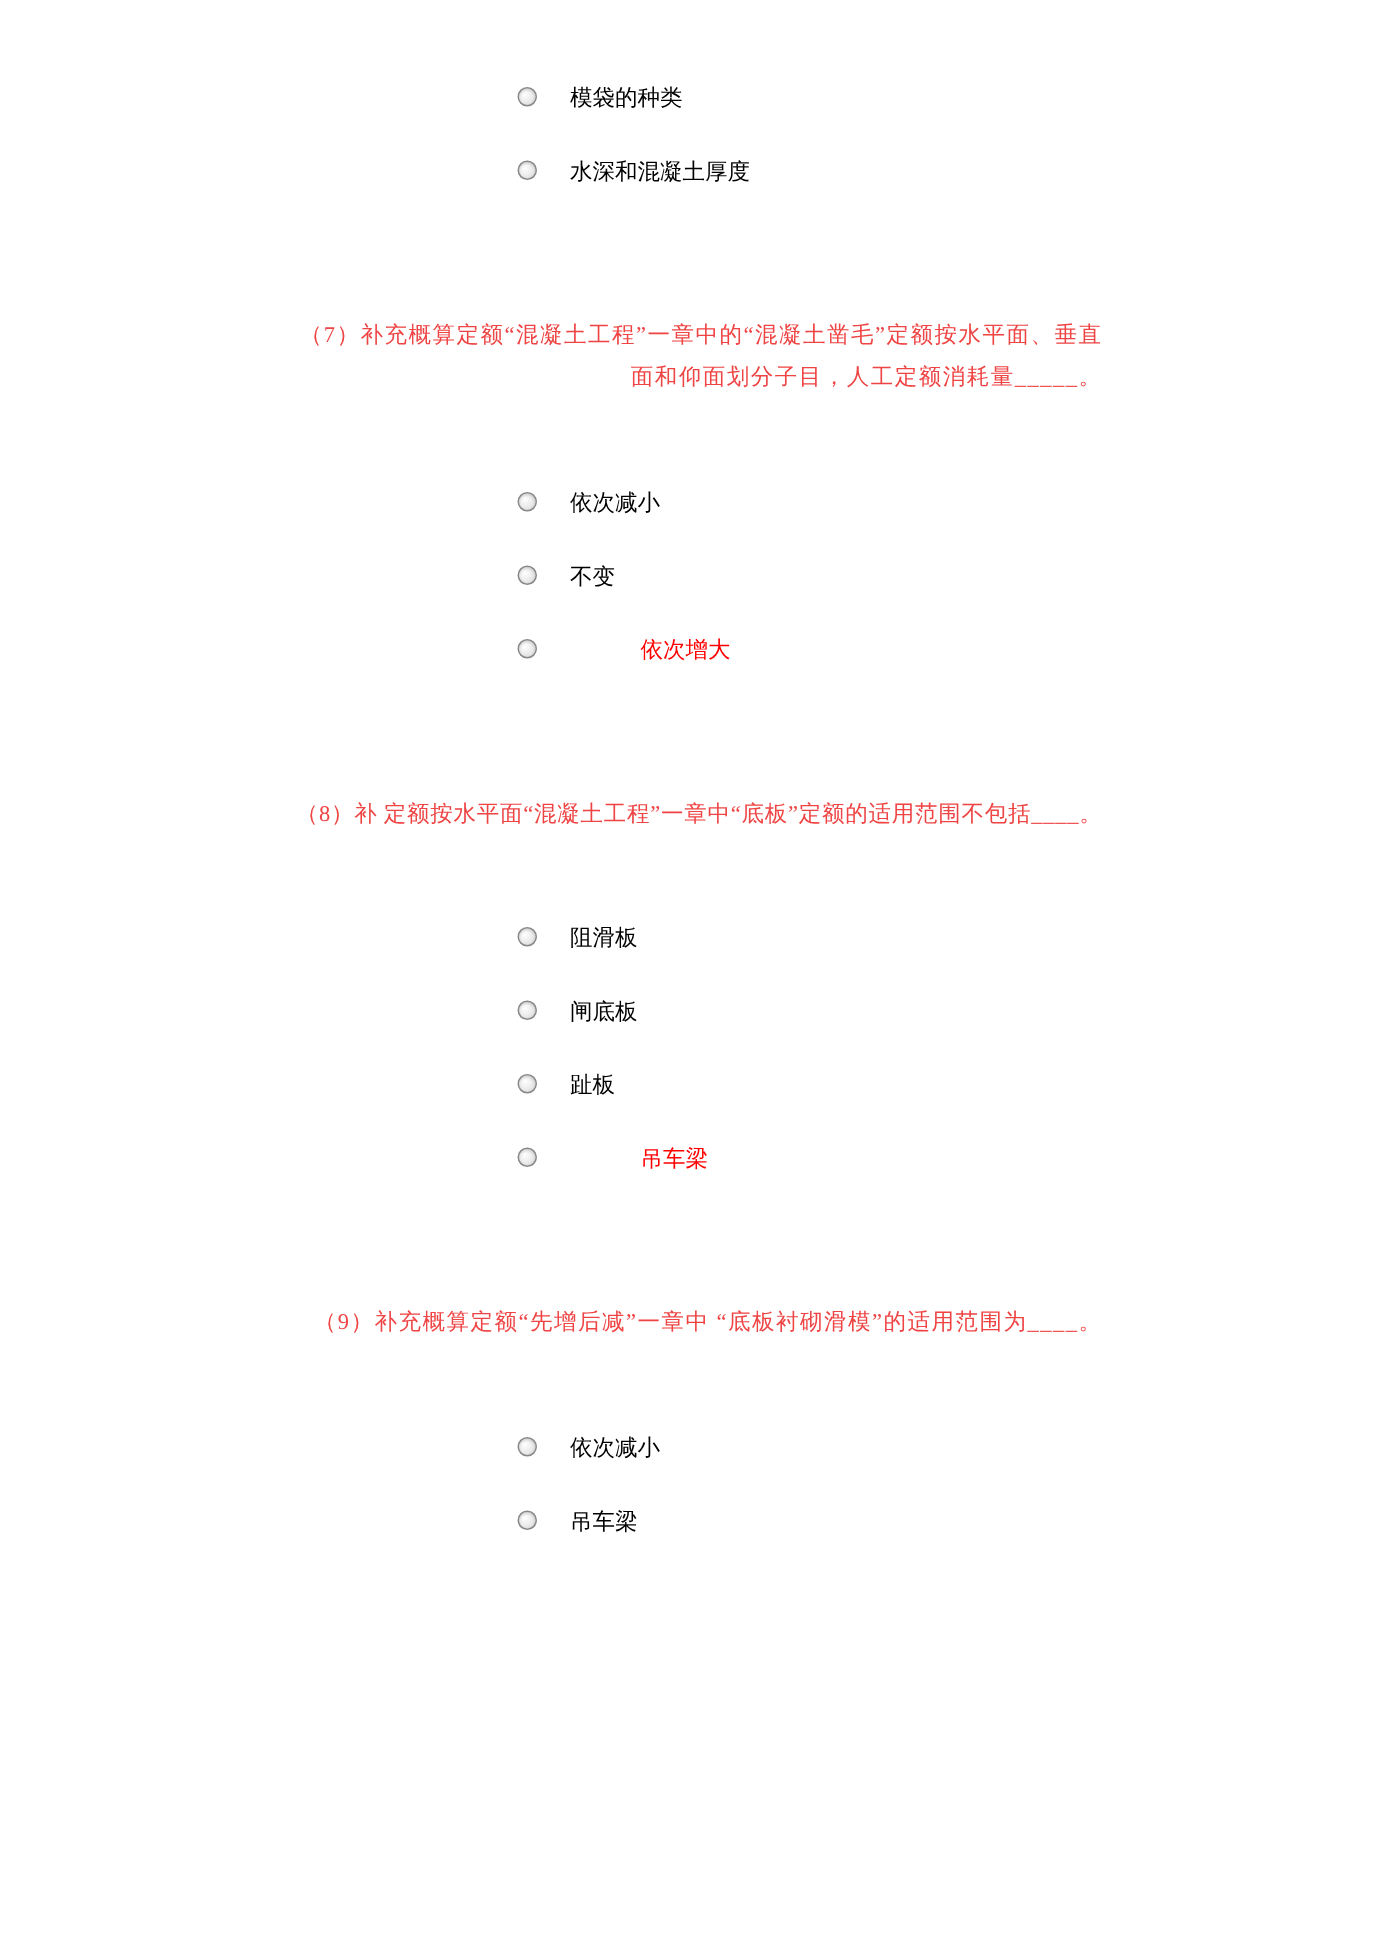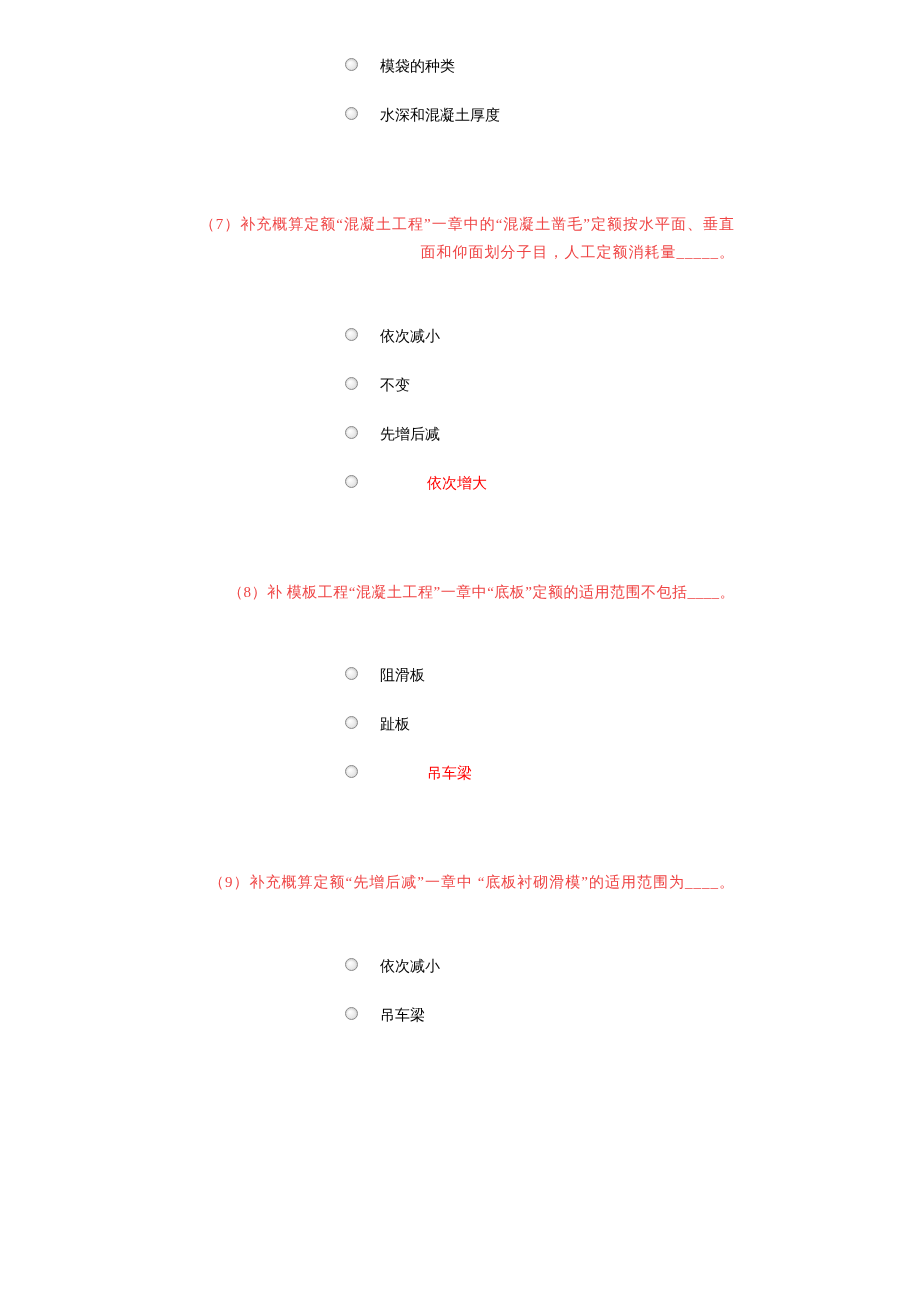--- a/index.html
+++ b/index.html
@@ -84,35 +84,35 @@
       <div class="option-row">
         <span class="radio"></span>
         <span class="option-text">依次减小</span>
       </div>
       <div class="option-row">
         <span class="radio"></span>
         <span class="option-text">不变</span>
       </div>
       <div class="option-row">
         <span class="radio"></span>
-        <span class="option-text">先增后减</span>
-      </div>
-      <div class="option-row">
-        <span class="radio"></span>
         <span class="option-text highlight">依次增大</span>
       </div>
     </div>
   </div>
 
   <div class="question-block">
-    <div class="question-text q8-spacing"><span>（8）</span><span>补 模板工程“混凝土工程”一章中“底板”定额的适用范围不包括____。</span></div>
+    <div class="question-text q8-spacing"><span>（8）</span><span>补 定额按水平面“混凝土工程”一章中“底板”定额的适用范围不包括____。</span></div>
     <div class="options-group">
       <div class="option-row">
         <span class="radio"></span>
         <span class="option-text">阻滑板</span>
+      </div>
+      <div class="option-row">
+        <span class="radio"></span>
+        <span class="option-text">闸底板</span>
       </div>
       <div class="option-row">
         <span class="radio"></span>
         <span class="option-text">趾板</span>
       </div>
       <div class="option-row">
         <span class="radio"></span>
         <span class="option-text highlight">吊车梁</span>
       </div>
     </div>

